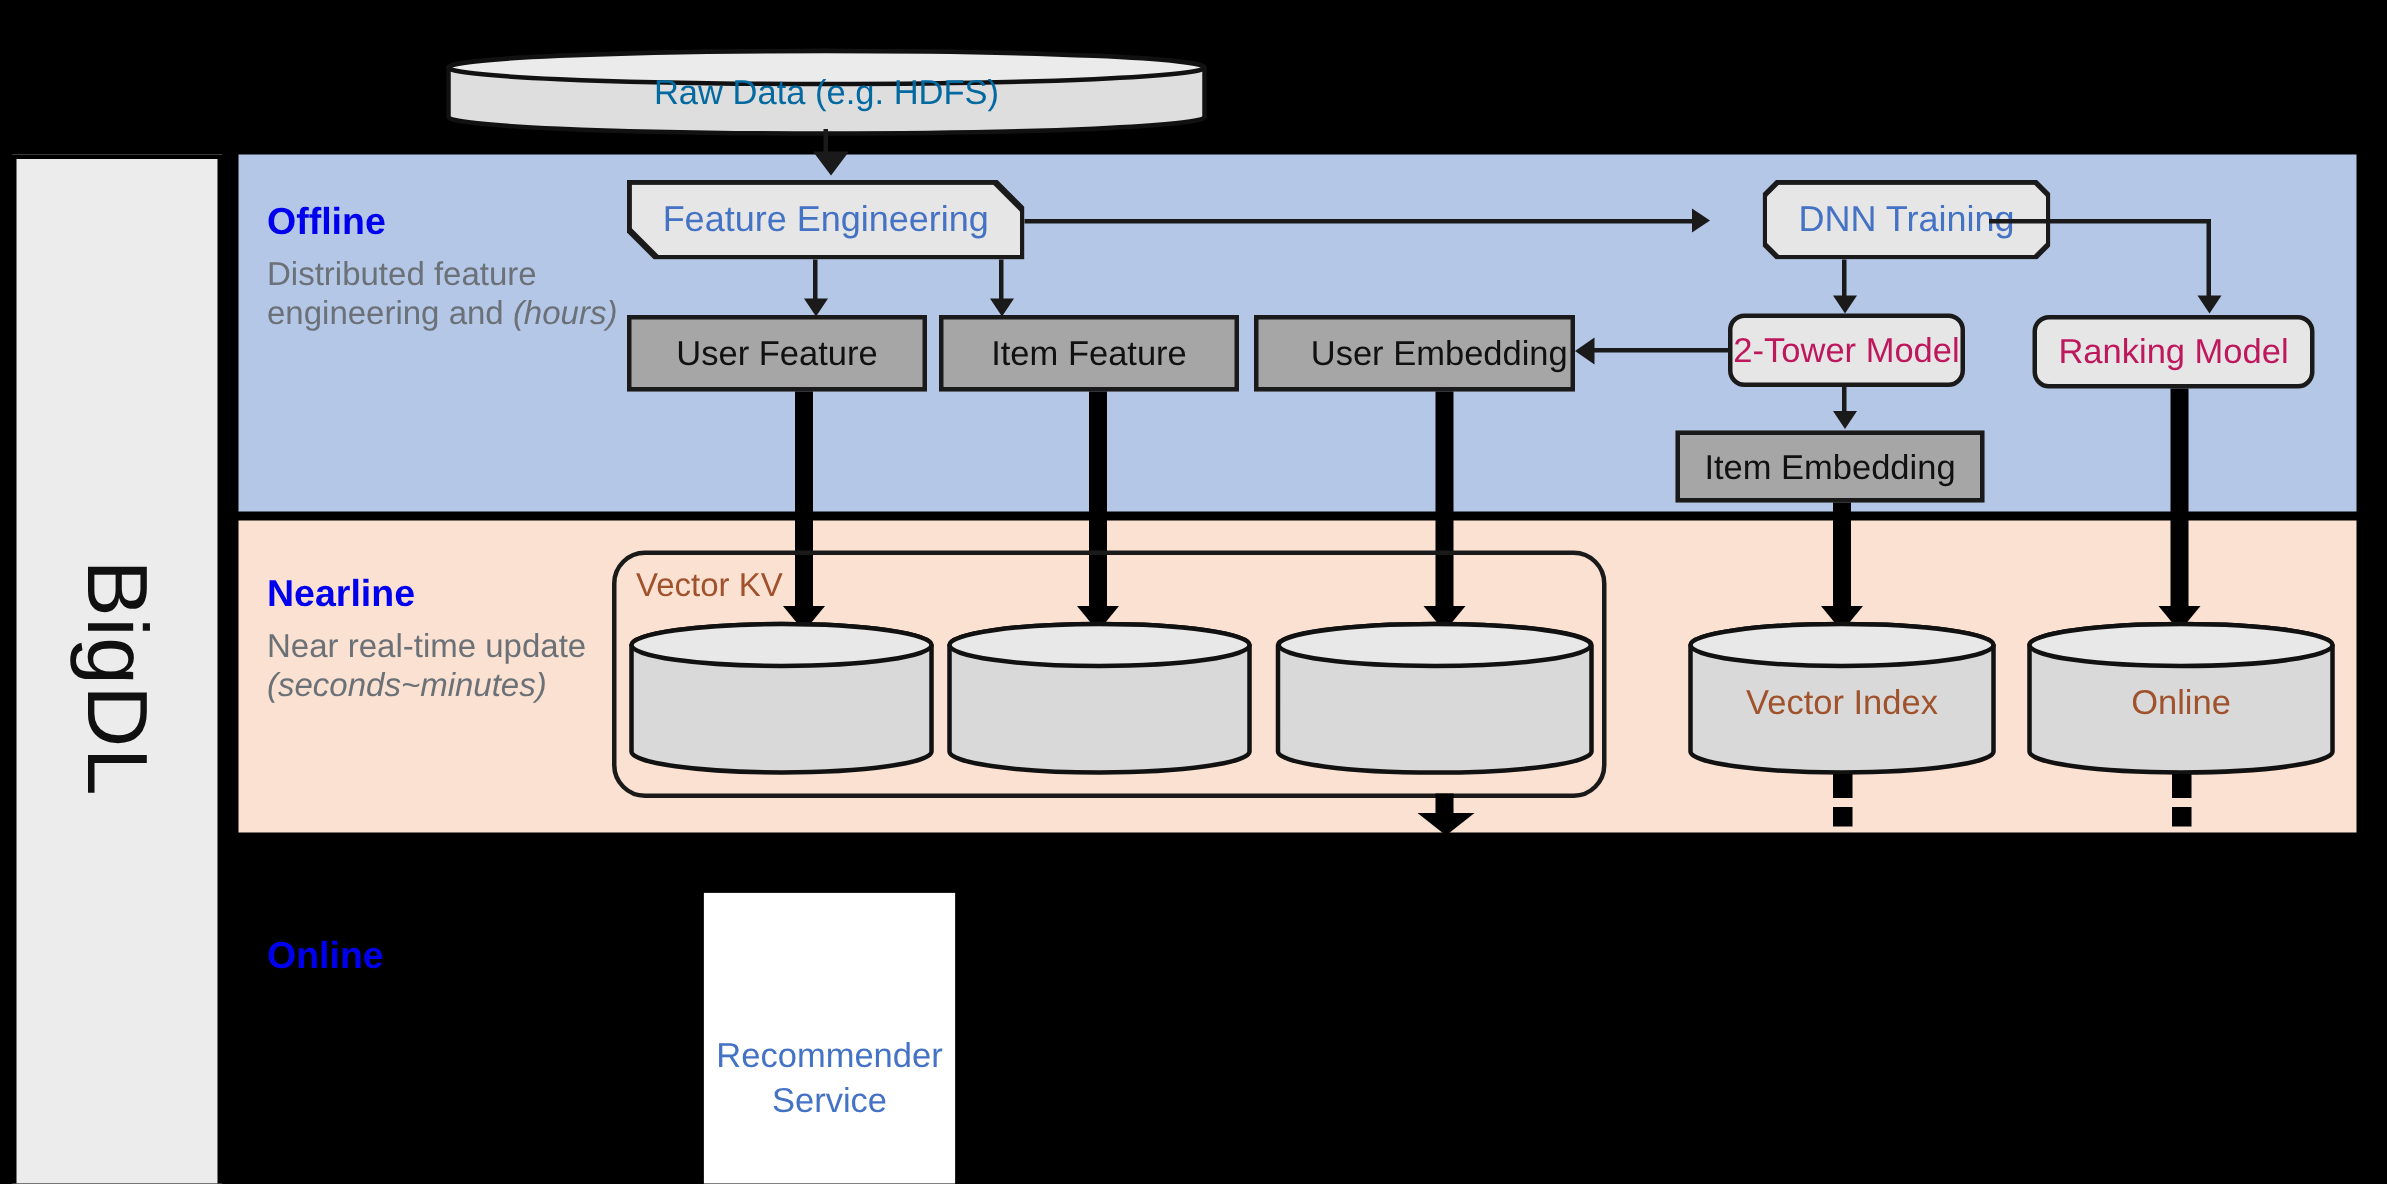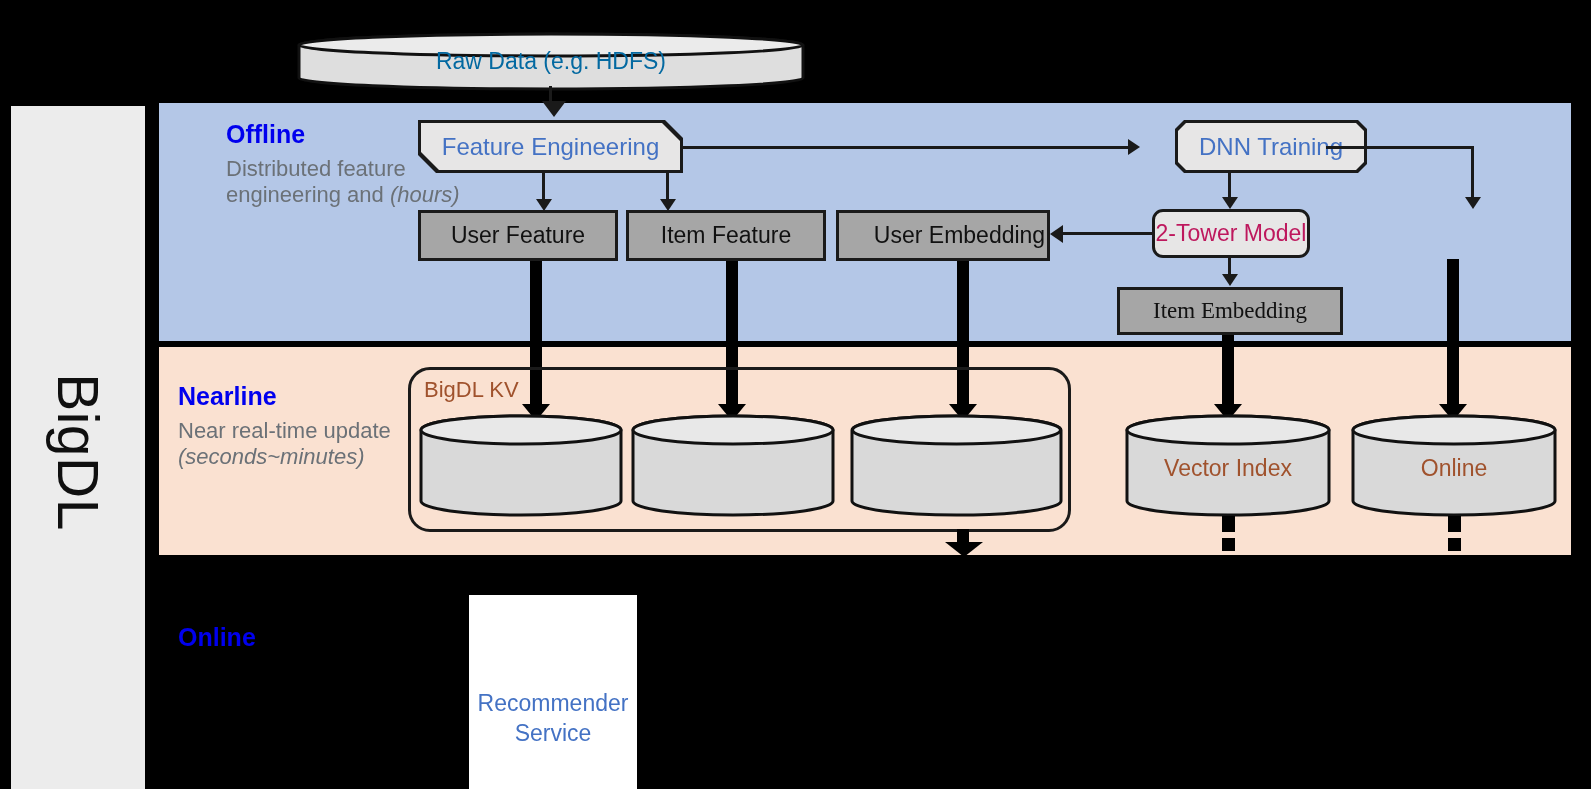--- a/index.html
+++ b/index.html
@@ -19,21 +19,21 @@
   
   .band{left:159px;width:1412px;}
   #band-offline{top:78px;height:238px;background:#b4c7e7;}
   #band-nearline{top:322px;height:208px;background:#fae1d1;}
   #band-online{top:536px;height:253px;background:#000;}
 
   .band-title{font-size:25px;color:#0000ee;font-weight:600;}
   .band-sub{font-size:22px;color:#6b7177;line-height:1.18;margin-top:7px;}
   .band-sub i{font-style:italic;}
   .band-text{left:178px;width:235px;}
-  #txt-offline{top:95px;margin-left:48px;}
+  #txt-offline{top:109px;}
   #txt-nearline{top:357px;}
   #txt-online{top:598px;}
   #txt-online .band-title{color:#0000ee;}
   #txt-online .band-sub{color:#7a8088;}
 
   
   .gbox{border:3px solid #1a1a1a;background:#a6a6a6;display:flex;align-items:center;
         justify-content:center;font-size:23px;color:#111;}
   .procbox{border:3px solid #1a1a1a;background:#e7e6e6;display:flex;align-items:center;
            justify-content:center;font-size:23px;}
@@ -147,27 +147,30 @@
 
   <div class="abs gbox" style="left:418px;top:185px;width:200px;height:51px;">
     <span>User Feature</span>
   </div>
   <div class="abs gbox" style="left:626px;top:185px;width:200px;height:51px;">
     <span>Item Feature</span>
   </div>
   <div class="abs gbox" style="left:836px;top:185px;width:214px;height:51px;padding-left:33px;">
     <span>User Embedding</span>
   </div>
-  <div class="abs gbox" style="left:1117px;top:262px;width:226px;height:48px;font-family:Liberation Serif, serif;">
+  <div class="abs gbox" style="left:1117px;top:262px;width:206px;height:48px;">
     <span>Item Embedding</span>
   </div>
 
   <div class="abs procbox green rounded" style="left:1152px;top:184px;width:158px;height:49px;">
     <span>2-Tower Model</span>
   </div>
+  <div class="abs procbox green rounded" style="left:1355px;top:185px;width:188px;height:49px;">
+    <span>Ranking Model</span>
+  </div>
 
   <div class="abs thin-h" style="left:1062px;top:207px;width:92px;"></div>
   <div class="abs ahead-left" style="left:1050px;top:200px;"></div>
 
   <div class="abs thin-v" style="left:1228px;top:233px;height:18px;"></div>
   <div class="abs ahead-down" style="left:1222px;top:249px;"></div>
 
   <div class="abs thick-v" style="left:530px;top:236px;height:146px;"></div>
   <div class="abs ahead-down-thick" style="left:522px;top:379px;"></div>
 
@@ -177,21 +180,21 @@
   <div class="abs thick-v" style="left:957px;top:236px;height:146px;"></div>
   <div class="abs ahead-down-thick" style="left:949px;top:379px;"></div>
 
   <div class="abs thick-v" style="left:1222px;top:310px;height:72px;"></div>
   <div class="abs ahead-down-thick" style="left:1214px;top:379px;"></div>
 
   <div class="abs thick-v" style="left:1447px;top:234px;height:148px;"></div>
   <div class="abs ahead-down-thick" style="left:1439px;top:379px;"></div>
 
   <div id="redis-box" class="abs"></div>
-  <div id="redis-label" class="abs">BigDL KV</div>
+  <div id="redis-label" class="abs">Vector KV</div>
 
   <div class="abs cyl" style="left:418px;top:388px;">
     <svg width="206" height="105" viewBox="0 0 206 105">
         <path d="M3,17 A100,14 0 0,1 203,17 L203,88 A100,14 0 0,1 3,88 Z" fill="#d9d9d9" stroke="#111" stroke-width="3"></path>
         <ellipse cx="103" cy="17" rx="100" ry="14" fill="#e8e8e8" stroke="#111" stroke-width="3"></ellipse>
       </svg>
   </div>
   <div class="abs cyl" style="left:630px;top:388px;">
     <svg width="206" height="105" viewBox="0 0 206 105">
         <path d="M3,17 A100,14 0 0,1 203,17 L203,88 A100,14 0 0,1 3,88 Z" fill="#d9d9d9" stroke="#111" stroke-width="3"></path>

